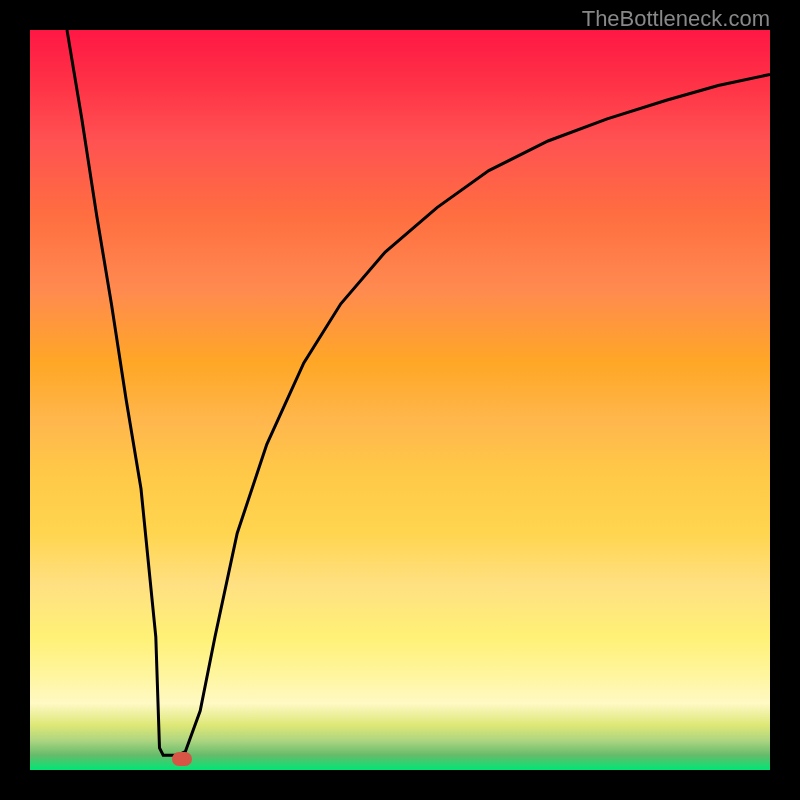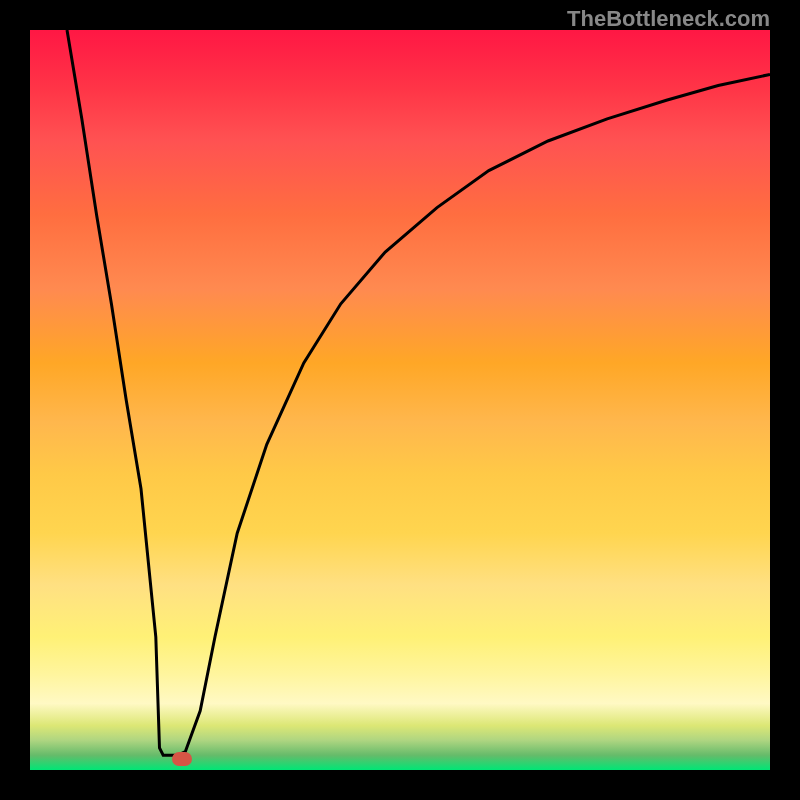--- a/index.html
+++ b/index.html
@@ -39,21 +39,21 @@
         #66bb6a 98%,
         #00e676 100%
       );
     }
     .attribution {
       position: absolute;
       top: 6px;
       right: 30px;
       color: #888;
       font-size: 22px;
-      font-weight: bold;
+      font-weight: normal;
     }
     .curve-svg {
       position: absolute;
       top: 0;
       left: 0;
       width: 100%;
       height: 100%;
     }
     .marker {
       position: absolute;

